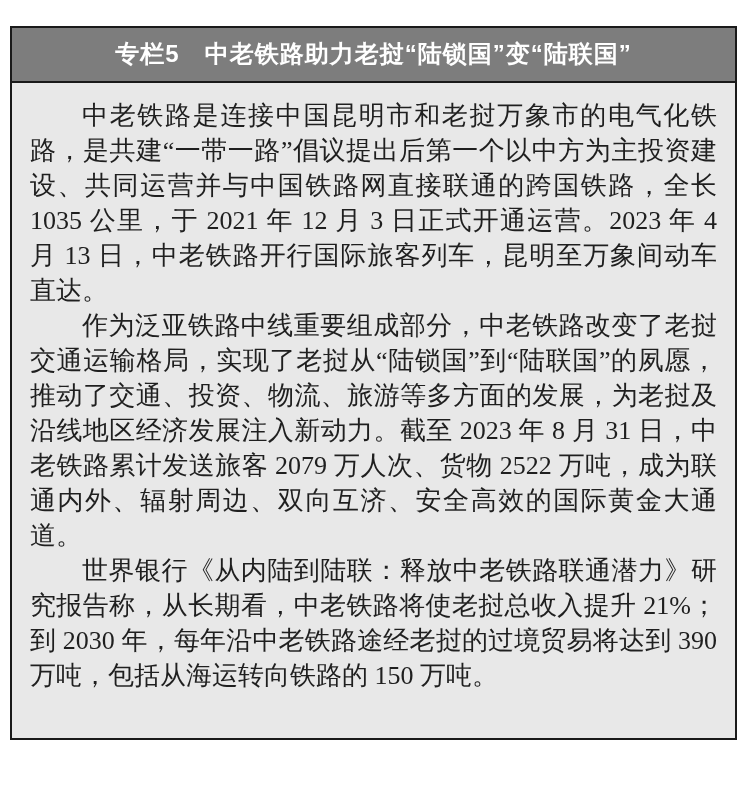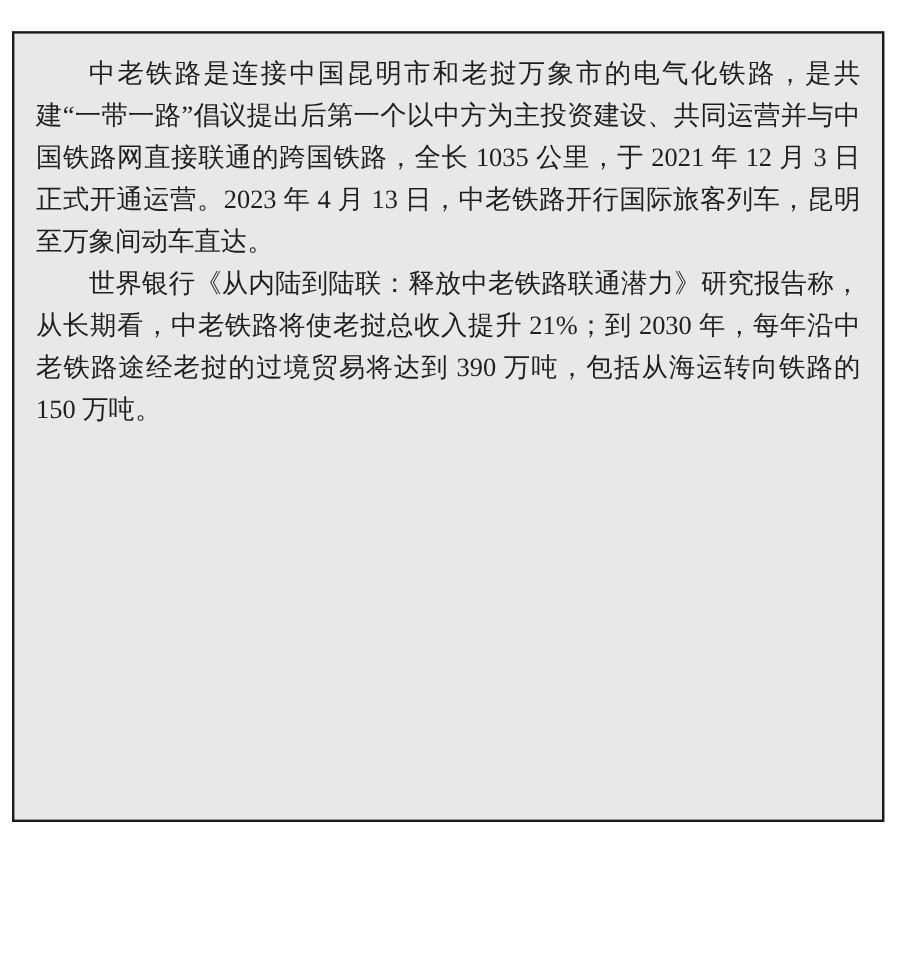--- a/index.html
+++ b/index.html
@@ -33,28 +33,32 @@
     letter-spacing: 1px;
     white-space: nowrap;
   }
   .panel-body {
     padding: 15px 18px 24px 18px;
     min-height: 655px;
   }
   .panel-body p {
     margin: 0;
     text-indent: 2em;
-    font-size: 22px;
+    font-size: 26px;
     line-height: 35px;
     color: var(--text_color, #1f1f1f);
     text-align: justify;
     font-family: "Liberation Serif", serif;
   }
 </style>
 </head>
 <body>
 
 <div class="panel">
+  <div class="panel-header">
+    <span class="panel-title">专栏5　中老铁路助力老挝“陆锁国”变“陆联国”</span>
+  </div>
   <div class="panel-body">
     <p>中老铁路是连接中国昆明市和老挝万象市的电气化铁路，是共建“一带一路”倡议提出后第一个以中方为主投资建设、共同运营并与中国铁路网直接联通的跨国铁路，全长 1035 公里，于 2021 年 12 月 3 日正式开通运营。2023 年 4 月 13 日，中老铁路开行国际旅客列车，昆明至万象间动车直达。</p>
+    <p>作为泛亚铁路中线重要组成部分，中老铁路改变了老挝交通运输格局，实现了老挝从“陆锁国”到“陆联国”的夙愿，推动了交通、投资、物流、旅游等多方面的发展，为老挝及沿线地区经济发展注入新动力。截至 2023 年 8 月 31 日，中老铁路累计发送旅客 2079 万人次、货物 2522 万吨，成为联通内外、辐射周边、双向互济、安全高效的国际黄金大通道。</p>
     <p>世界银行《从内陆到陆联：释放中老铁路联通潜力》研究报告称，从长期看，中老铁路将使老挝总收入提升 21%；到 2030 年，每年沿中老铁路途经老挝的过境贸易将达到 390 万吨，包括从海运转向铁路的 150 万吨。</p>
   </div>
 </div>
 
 </body></html>

